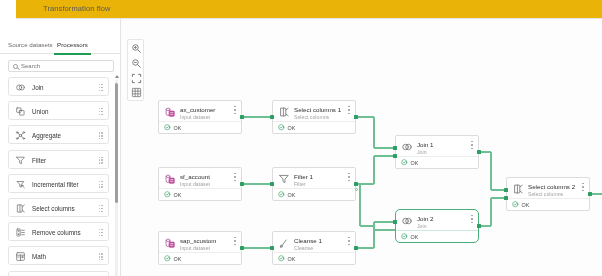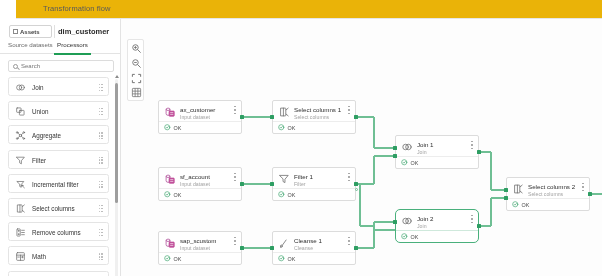--- a/index.html
+++ b/index.html
@@ -208,28 +208,20 @@
 <body>
 
 <div id="app">
 
   <div class="titlebar">
     <div class="title">Transformation flow</div>
   </div>
 
   <div class="leftpanel">
 
-    <div class="asset-row">
-      <div class="assets-btn">
-        <span class="sq"></span>
-        <span class="lbl">Assets</span>
-      </div>
-      <div class="asset-div"></div>
-      <div class="asset-name">dim_customer</div>
-    </div>
 
     <div class="tabs">
       <div class="tab t0">Source datasets</div>
       <div class="tab t1 active">Processors</div>
     </div>
 
     <div class="searchbox">
       <span class="mag"></span>
       <input type="text" placeholder="Search" style="">
     </div>

